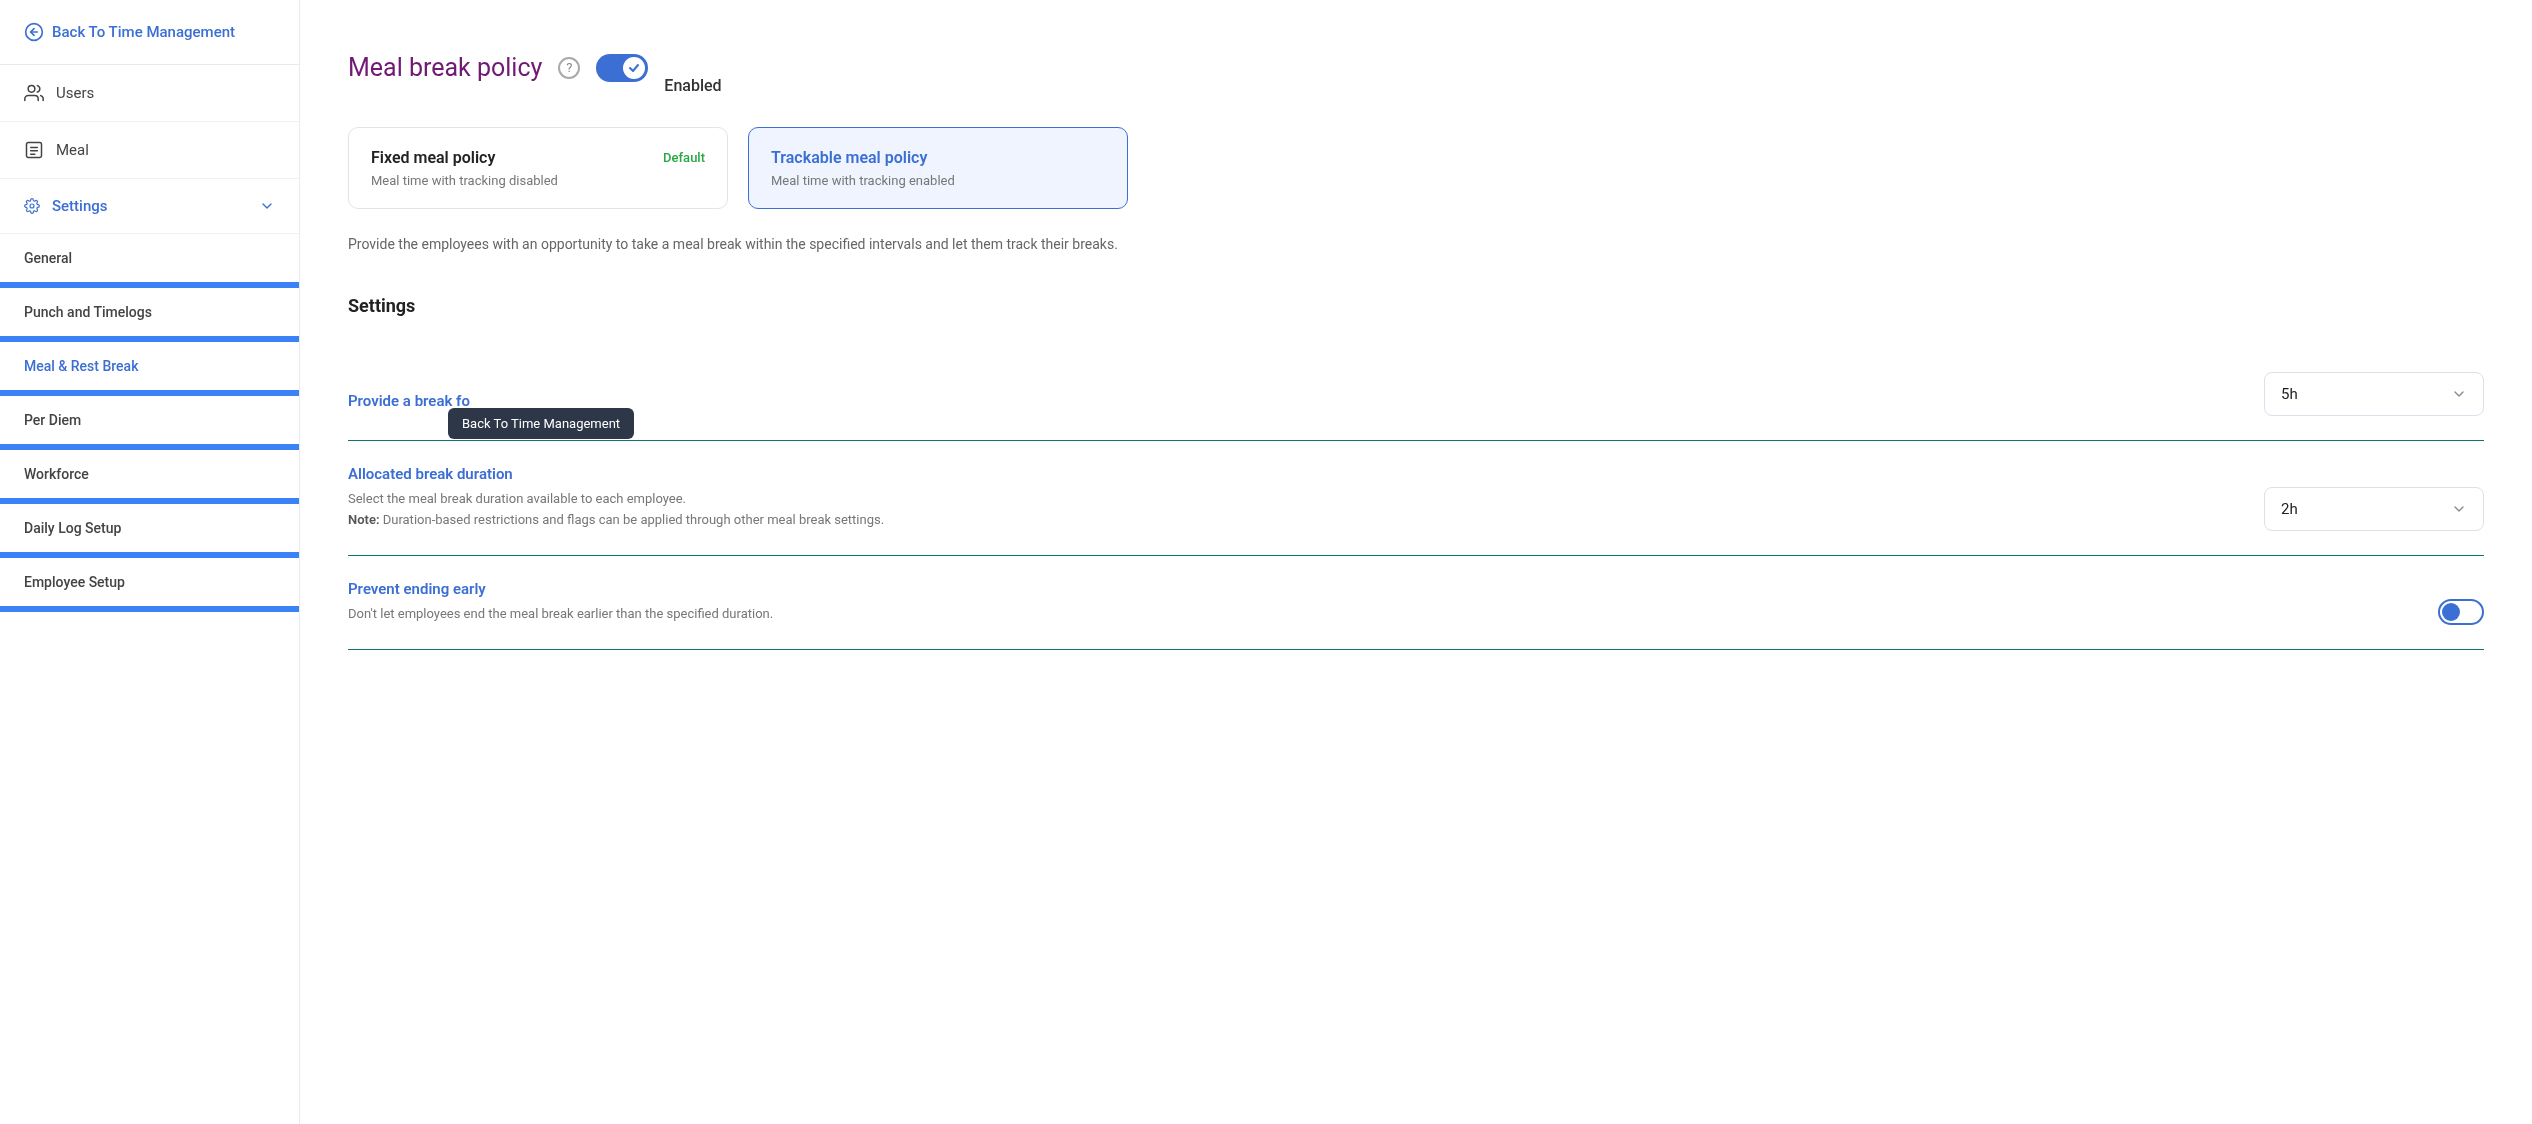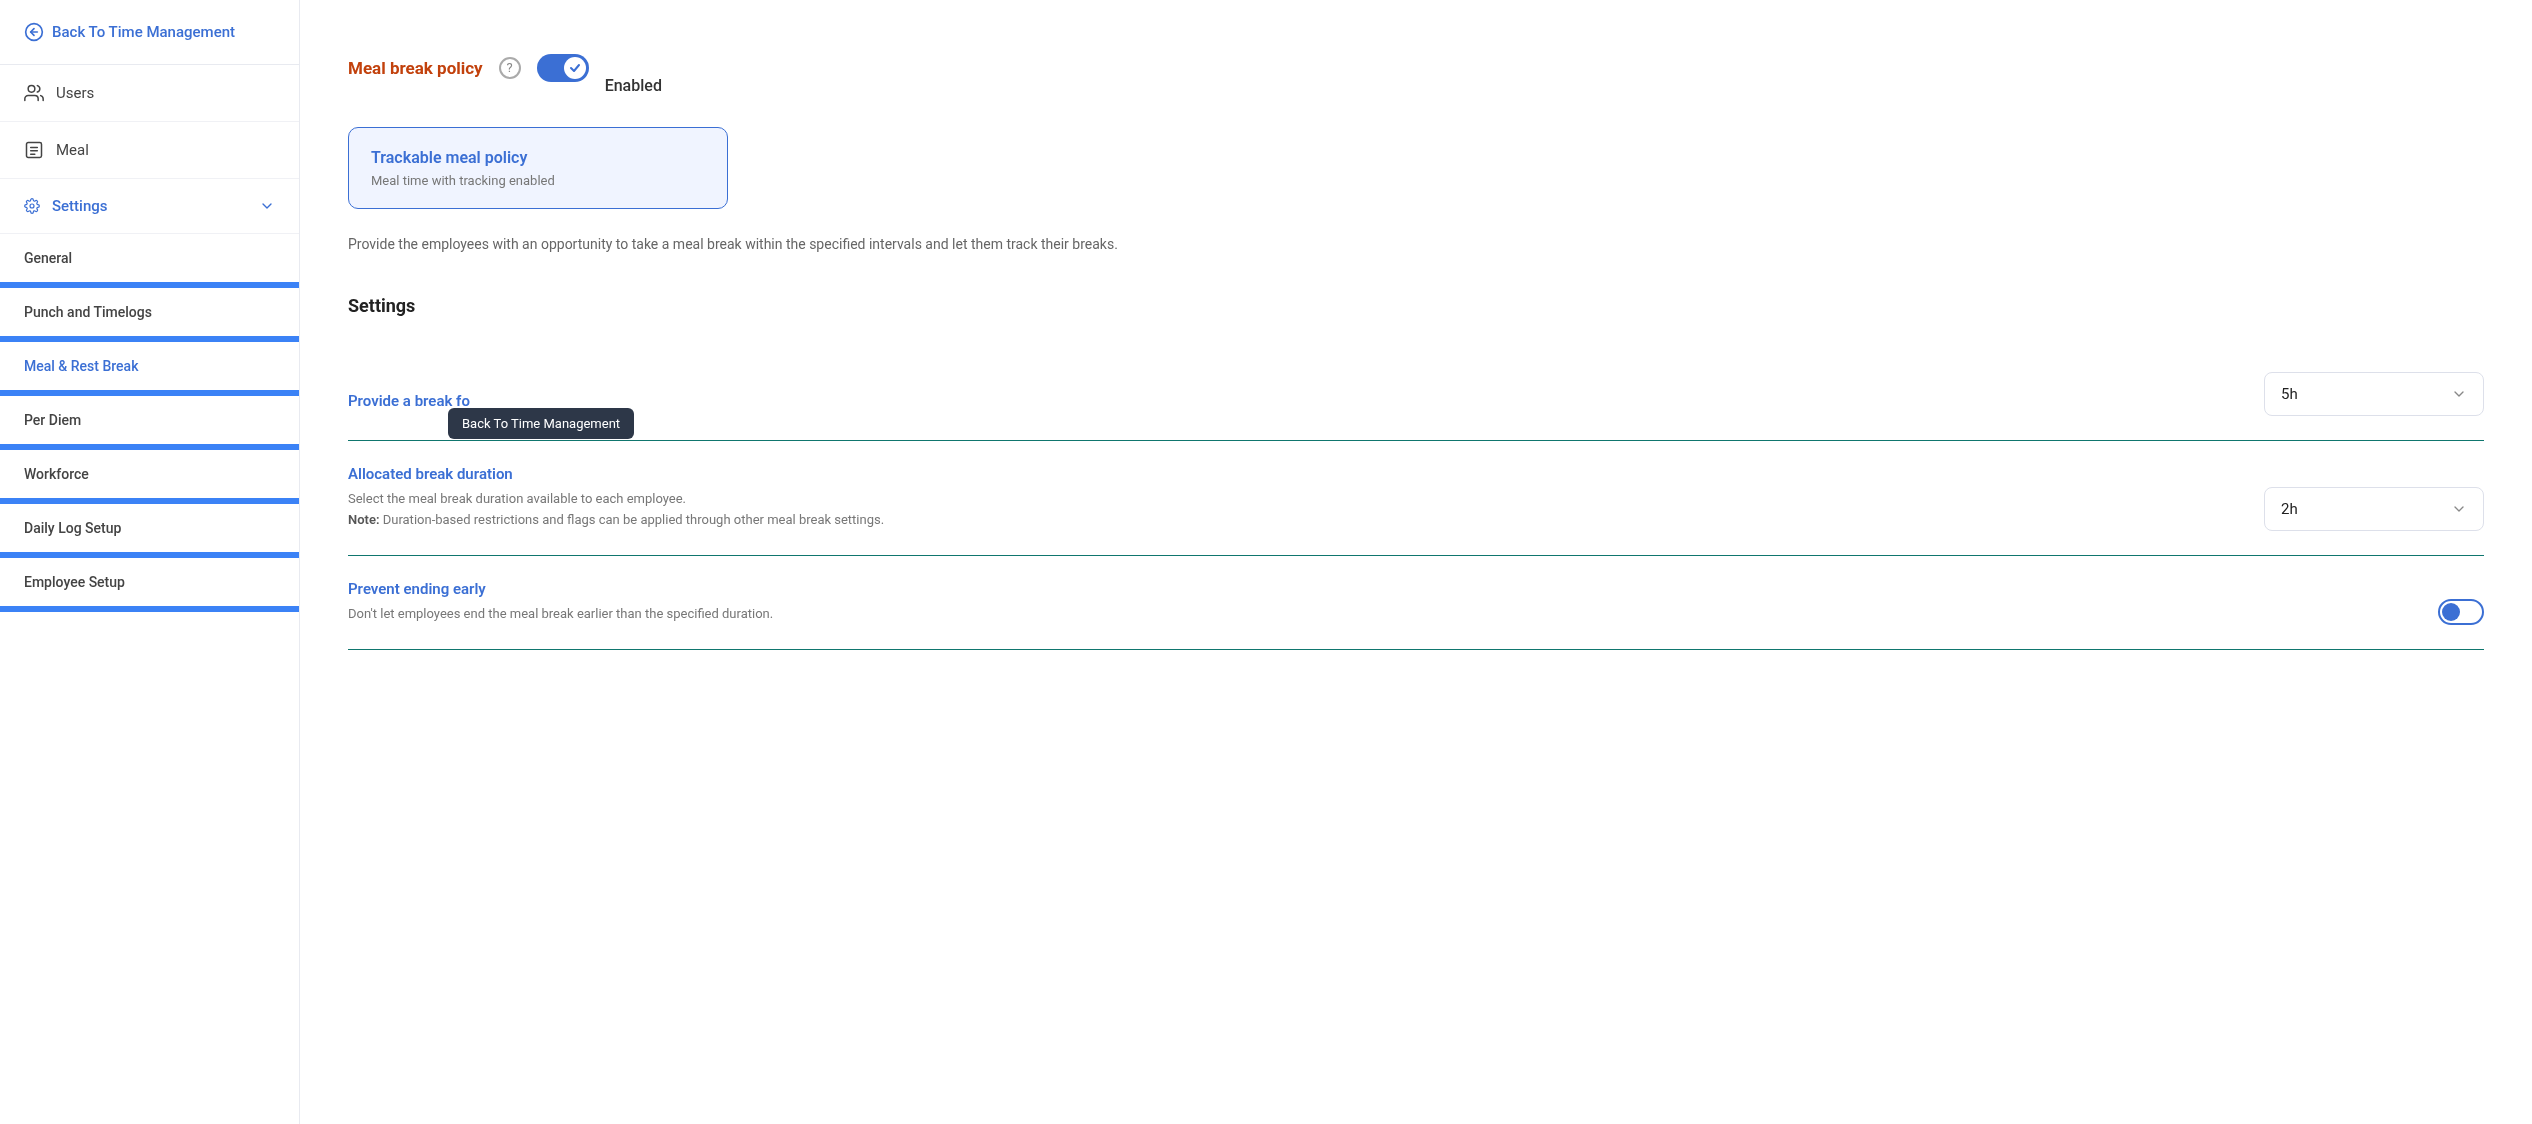--- a/index.html
+++ b/index.html
@@ -78,23 +78,23 @@
     }
 
     
     .policy-header {
       display: flex;
       align-items: center;
       gap: 16px;
       margin-bottom: 32px;
     }
     .policy-title {
-      font-size: 17px;
-      font-weight: 700;
-      color: #c2410c;
+      font-size: 25px;
+      font-weight: 400;
+      color: #701a75;
     }
     .help-icon {
       width: 22px;
       height: 22px;
       border: 2px solid #aaa;
       border-radius: 50%;
       display: flex;
       align-items: center;
       justify-content: center;
       color: #888;
@@ -354,20 +354,27 @@
               <polyline points="2 6 5 9 10 3"></polyline>
             </svg>
           </div>
         </div>
       </div>
       <span class="enabled-label">Enabled</span>
     </div>
 
     <div class="policy-cards">
 
+      <div class="policy-card">
+        <div class="policy-card-header">
+          <span class="policy-card-title dark">Fixed meal policy</span>
+          <span class="policy-card-default">Default</span>
+        </div>
+        <div class="policy-card-subtitle">Meal time with tracking disabled</div>
+      </div>
 
       <div class="policy-card selected">
         <div class="policy-card-header">
           <span class="policy-card-title blue">Trackable meal policy</span>
         </div>
         <div class="policy-card-subtitle">Meal time with tracking enabled</div>
       </div>
     </div>
 
     <div class="policy-description">Provide the employees with an opportunity to take a meal break within the specified intervals and let them track their breaks.</div>

